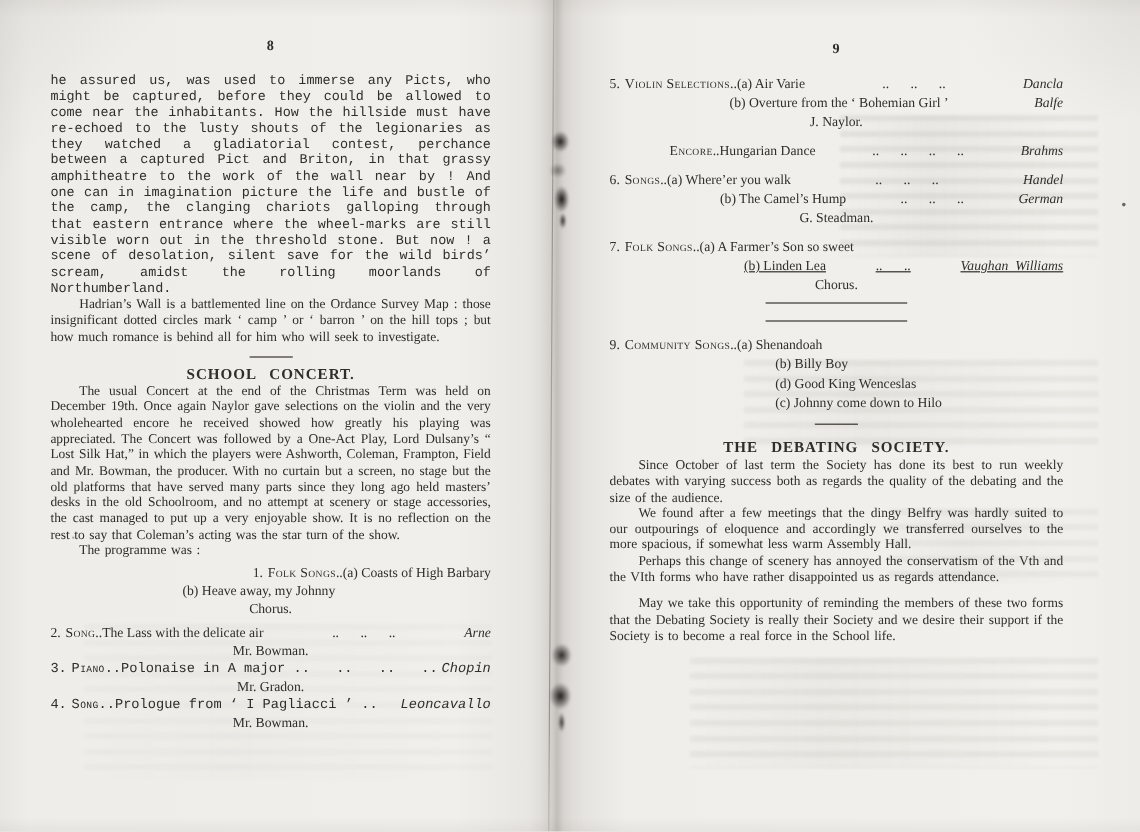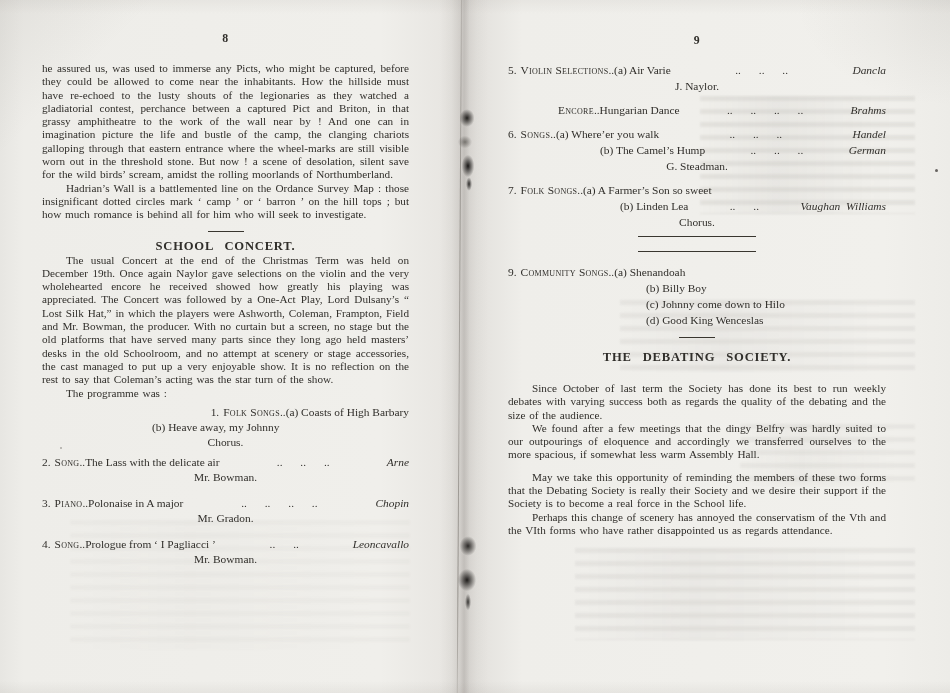--- a/index.html
+++ b/index.html
@@ -56,53 +56,53 @@
   .bleed-4{left:575px;top:548px;width:340px;height:92px;opacity:.8;}
   .bleed-5{left:70px;top:520px;width:340px;height:130px;opacity:.35;}
   
   .col{position:absolute;z-index:2;}
   .col-left{left:42px;top:30px;width:367px;}
   .col-right{left:508px;top:32px;width:378px;}
   .pageno{text-align:center;font-size:11.8px;font-weight:bold;line-height:16px;letter-spacing:.5px;}
   .col-left .pageno{margin-bottom:16px;}
   .col-right .pageno{margin-bottom:14px;}
   p.body{margin:0;font-size:11.2px;line-height:13.3px;text-align:justify;text-indent:24px;word-spacing:1px;}
-  p.noindent{text-indent:0;}
+  p.noindent{text-indent:0;font-family:Liberation Mono, monospace;}
   .mt14{margin-top:14px;}
   .rule-short{width:36px;border:0;border-top:1.4px solid #39362f;margin:9px auto 6px;}
   .rule-med{width:118px;border:0;border-top:1.4px solid #39362f;margin:0 auto;}
   .heading{text-align:center;font-weight:bold;font-size:12.6px;line-height:16px;letter-spacing:.8px;word-spacing:7px;margin:4px 0 0;}
   
   .pline{display:flex;align-items:baseline;font-size:11.4px;line-height:15px;}
   .col-right .pline{line-height:16px;}
   .pmain{white-space:nowrap;}
   .pnum{margin-right:4px;}
   .pcat{font-variant:small-caps;letter-spacing:.3px;}
   .pdots{flex:1 1 auto;text-align:center;word-spacing:15px;padding:0 7px;white-space:nowrap;overflow:hidden;}
   .pcomp{font-style:italic;white-space:nowrap;word-spacing:3px;}
   .pperf{text-align:center;font-size:11.4px;line-height:15px;}
   .col-right .pperf{line-height:16px;}
   
   .ind-110{padding-left:110px;}
   .ind-100{padding-left:100px;}
   .ind-92{padding-left:92px;gap:31px;}
-  .ind-112{padding-left:112px;}
+  .ind-112{padding-left:112px;text-decoration:underline;}
   .ind-138{padding-left:138px;align-items:flex-end;}
   .ind-50{padding-left:50px;justify-content:center;}
   .g5{margin-top:5px;justify-content:flex-end;}
-  .g6{margin-top:11px;}
+  .g6{margin-top:0;font-family:Liberation Mono, monospace;}
   .g8{margin-top:8px;}
   .g12{margin-top:12px;}
   .rule-wrap-a{margin:6px 0 14px;}
   .rule-wrap-b{margin:7px 0 12px;}
   .prog-intro{margin-top:6px;}
   .ds-para{margin:0;font-size:11.2px;line-height:13.3px;text-align:justify;text-indent:24px;word-spacing:1px;}
   .rule-short-r{width:36px;border:0;border-top:1.4px solid #39362f;margin:9px auto 11px;}
   .heading-r{margin-top:0;}
-  .p-after-head{margin-top:17px;}
+  .p-after-head{margin-top:1px;}
   .g9{margin-top:9px;}
 </style>
 </head>
 <body>
 
 <div class="scan">
 
   <div class="crease-band"></div>
   <div class="crease-line"></div>
   <div class="stitch-top"></div>
@@ -158,20 +158,25 @@
   </div>
 
   <div class="col col-right">
     <div class="pageno">9</div>
 
     <div class="pline">
       <span class="pmain"><span class="pnum">5.</span><span class="pcat">Violin Selections</span><span>..</span><span>(a) Air Varie</span></span>
       <span class="pdots">.. .. ..</span>
       <span class="pcomp">Dancla</span>
     </div>
+    <div class="pline ind-100">
+      <span class="pmain">(b) Overture from the ‘ Bohemian Girl ’</span>
+      <span class="pdots"></span>
+      <span class="pcomp">Balfe</span>
+    </div>
     <div class="pperf">J. Naylor.</div>
 
     <div class="pline ind-50 g8">
       <span class="pmain"><span class="pcat">Encore</span><span>..</span><span>Hungarian Dance</span></span>
       <span class="pdots">.. .. .. ..</span>
       <span class="pcomp">Brahms</span>
     </div>
 
     <div class="pline g8">
       <span class="pmain"><span class="pnum">6.</span><span class="pcat">Songs</span><span>..</span><span>(a) Where’er you walk</span></span>
@@ -204,28 +209,28 @@
         <hr class="rule-med">
       </div>
 
     <div class="pline g8">
       <span class="pmain"><span class="pnum">9.</span><span class="pcat">Community Songs</span><span>..</span><span>(a) Shenandoah</span></span>
     </div>
     <div class="pline ind-138">
       <span class="pmain">(b) Billy Boy</span>
     </div>
     <div class="pline ind-138">
+      <span class="pmain">(d) Good King Wenceslas</span>
+    </div>
+    <div class="pline ind-138">
       <span class="pmain">(c) Johnny come down to Hilo</span>
-    </div>
-    <div class="pline ind-138">
-      <span class="pmain">(d) Good King Wenceslas</span>
     </div>
 
     <hr class="rule-short-r">
     <div class="heading heading-r">THE  DEBATING  SOCIETY.</div>
 
     <p class="ds-para p-after-head">Since October of last term the Society has done its best to run weekly debates with varying success both as regards the quality of the debating and the size of the audience.</p>
     <p class="ds-para g12">We found after a few meetings that the dingy Belfry was hardly suited to our outpourings of eloquence and accordingly we transferred ourselves to the more spacious, if somewhat less warm Assembly Hall.</p>
+    <p class="ds-para g8">Perhaps this change of scenery has annoyed the conservatism of the Vth and the VIth forms who have rather disappointed us as regards attendance.</p>
     <p class="ds-para g9">May we take this opportunity of reminding the members of these two forms that the Debating Society is really their Society and we desire their support if the Society is to become a real force in the School life.</p>
-    <p class="ds-para g8">Perhaps this change of scenery has annoyed the conservatism of the Vth and the VIth forms who have rather disappointed us as regards attendance.</p>
   </div>
 
 </div>
 
 </body></html>

